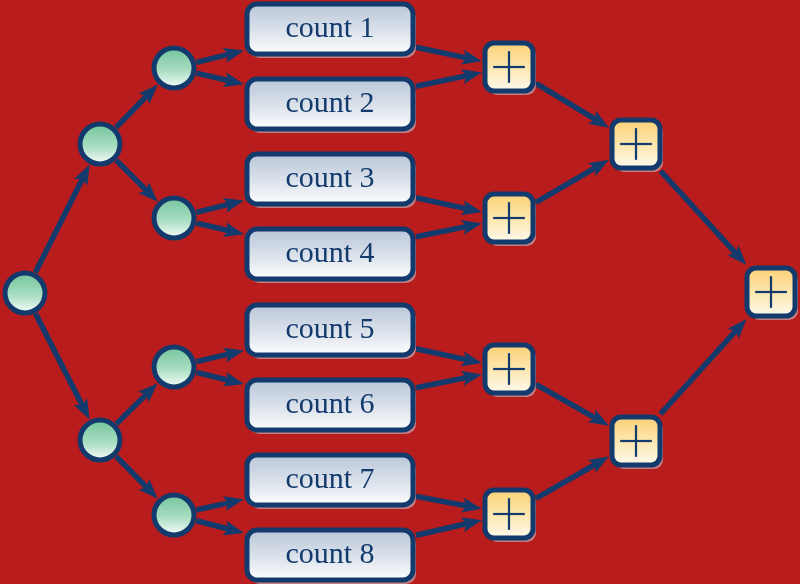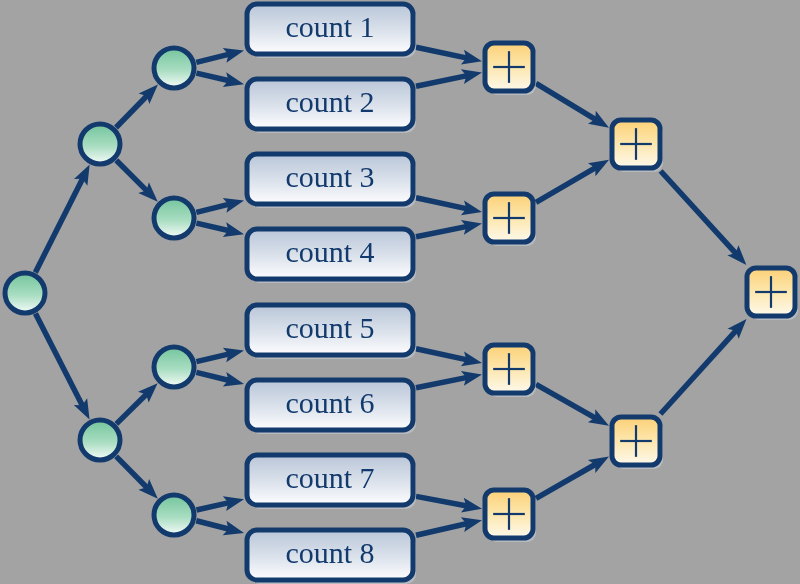--- a/index.html
+++ b/index.html
@@ -10,21 +10,21 @@
   body {
     width: 800px;
     height: 584px;
     overflow: hidden;
     font-family: "Liberation Serif", serif;
   }
   #diagram-root {
     position: relative;
     width: 800px;
     height: 584px;
-    background: #a3a3a3;
+    background: #b91c1c;
   }
   svg#graph {
     display: block;
     width: 800px;
     height: 584px;
   }
   .edge {
     fill: none;
     stroke: #123a6d;
     stroke-width: 5.5;

